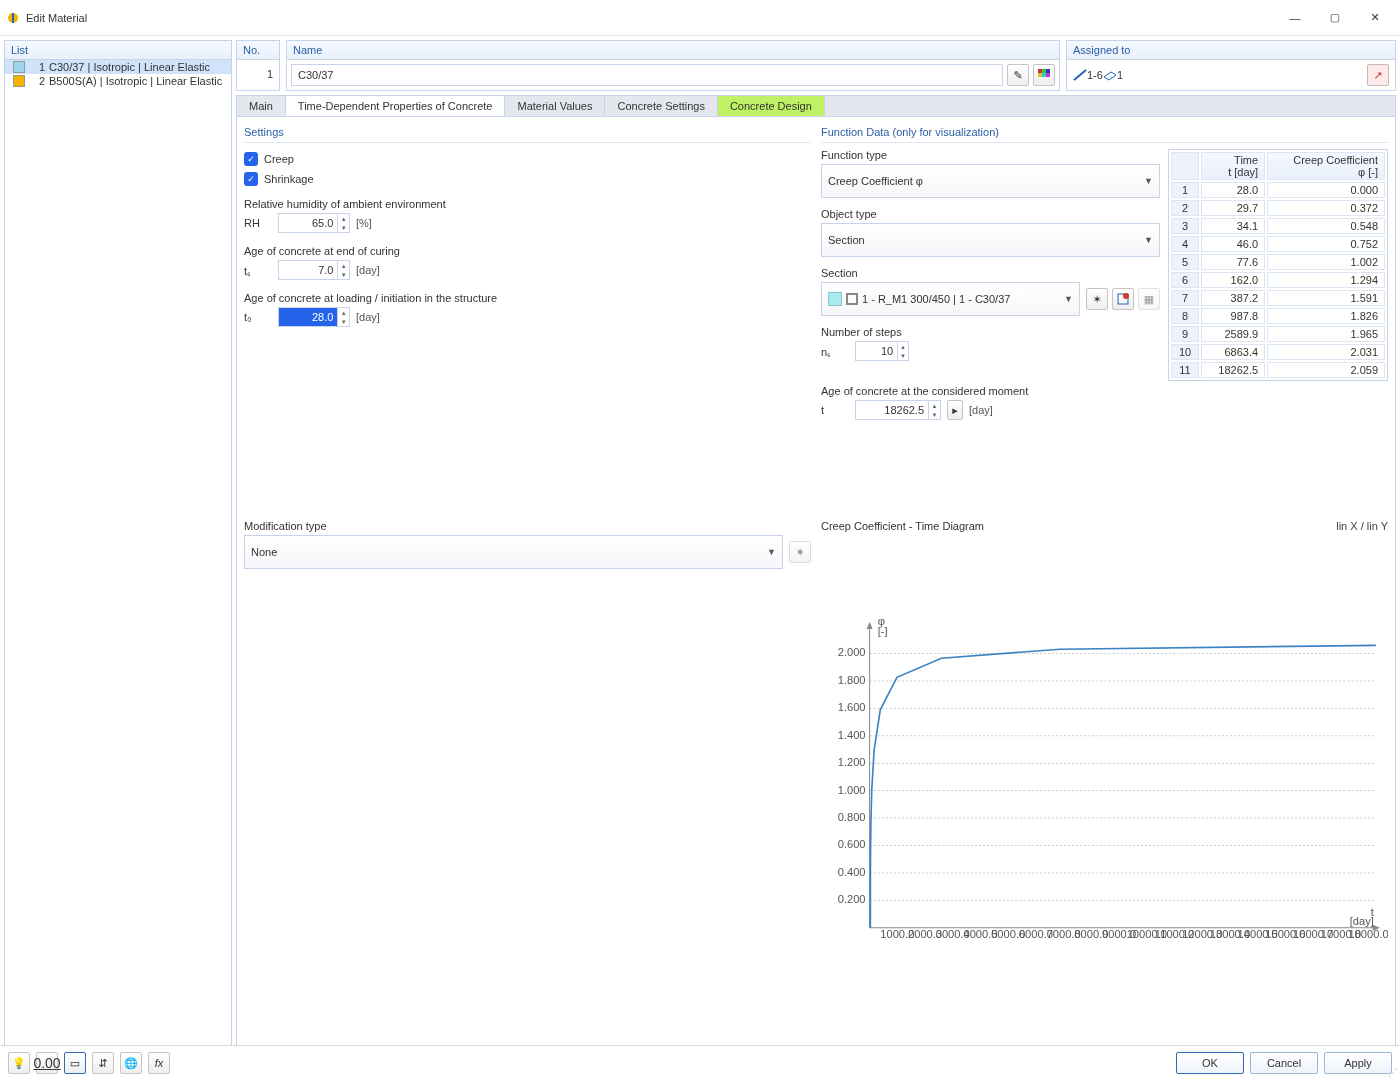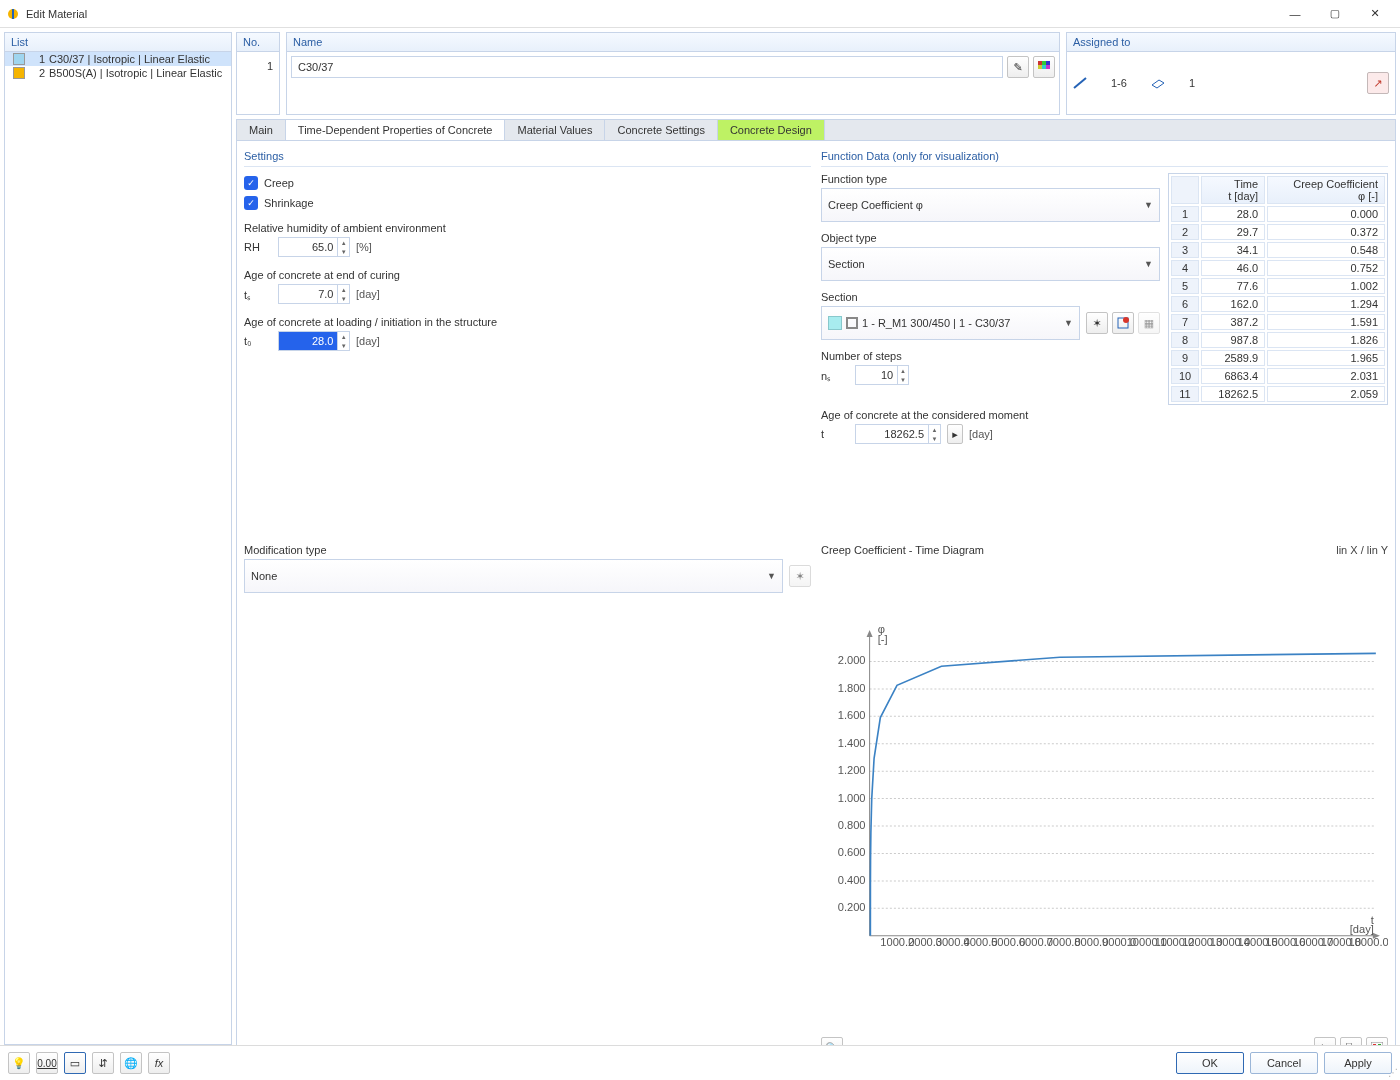--- a/index.html
+++ b/index.html
@@ -1,17 +1,17 @@
 <!DOCTYPE html>
 <html><head>
 <meta charset="utf-8">
 <style>
 *{box-sizing:border-box;margin:0;padding:0;font-family:"Segoe UI",Tahoma,sans-serif;font-size:11px;color:#333}
 body{background:#fff;width:1400px;height:1080px;overflow:hidden;position:relative}
-.titlebar{height:28px;display:flex;align-items:center;padding:0 6px;border-bottom:1px solid #e0e0e0}
+.titlebar{height:36px;display:flex;align-items:center;padding:0 6px;border-bottom:1px solid #e0e0e0}
 .titlebar .ico{width:14px;height:14px;margin-right:6px;display:inline-flex;align-items:center;justify-content:center}
 .winctl{margin-left:auto;display:flex;gap:2px}
 .winctl div{width:38px;height:22px;display:flex;align-items:center;justify-content:center}
 .shell{display:flex;height:calc(100% - 28px);padding:2px}
 
 .leftcol{width:228px;display:flex;flex-direction:column;border:1px solid #c7d4e8;margin:2px;background:#fff}
 .panel-hd{background:linear-gradient(#f5f9ff,#e8f0fb);border-bottom:1px solid #c7d4e8;padding:3px 6px;color:#2b5ea4;font-weight:500}
 .listbody{flex:1;overflow:auto}
 .listrow{display:flex;align-items:center;padding:1px 4px;white-space:nowrap}
 .listrow.sel{background:#cfe3fb}
@@ -23,21 +23,21 @@
 .rightcol{flex:1;display:flex;flex-direction:column;margin:2px}
 .toprow{display:flex;gap:6px;margin-bottom:4px}
 .fieldbox{border:1px solid #c7d4e8}
 .fieldbox .panel-hd{font-size:11px}
 .nofield{width:44px}
 .nofield .val{padding:8px 6px;text-align:right;background:#fff}
 .namefield{flex:1}
 .namefield .row{display:flex;align-items:center;padding:4px 4px;gap:4px}
 .namefield input{flex:1;border:1px solid #c7d4e8;padding:4px 6px;background:#fff}
 .assignfield{width:330px}
-.assignfield .row{display:flex;align-items:center;gap:24px;padding:20px 6px}
+.assignfield .row{display:flex;align-items:center;gap:0;padding:4px 6px}
 .asico{width:14px;height:14px;display:flex;align-items:center;justify-content:center}
 .asico.bar{color:#2563b6}
 .asico.slab{color:#2563b6}
 .pickbtn{margin-left:auto;width:22px;height:22px;border:1px solid #c4b8b8;background:#fceaea;border-radius:2px;display:flex;align-items:center;justify-content:center;color:#c0392b}
 
 .tabs{display:flex;background:#e4e8ee;border:1px solid #c7d4e8;border-bottom:none}
 .tab{padding:4px 12px;border-right:1px solid #c7d4e8;background:#e4e8ee;cursor:default}
 .tab.sel{background:#fff}
 .tab.odd{background:#bef264}
 .tabbody{border:1px solid #c7d4e8;flex:1;display:grid;grid-template-columns:1fr 1fr;grid-template-rows:auto 1fr;gap:6px;padding:5px;background:#fff;overflow:hidden}
@@ -442,21 +442,21 @@
       </div>
     </div>
 
   </div>
 </div>
 
 <div class="bottombar">
   <div class="toolbar2">
     <div class="tbtn">💡</div>
     <div class="tbtn">
-        <span style="font-size:10px;text-decoration:underline">0.00</span>
+        <span style="font-size:14px;text-decoration:underline">0.00</span>
       </div>
     <div class="tbtn" style="border-color:#2f69b3">▭</div>
     <div class="tbtn">⇵</div>
     <div class="tbtn">🌐</div>
     <div class="tbtn">
         <i>fx</i>
       </div>
   </div>
   <div style="flex:1"></div>
   <div class="actbtn primary">OK</div>

